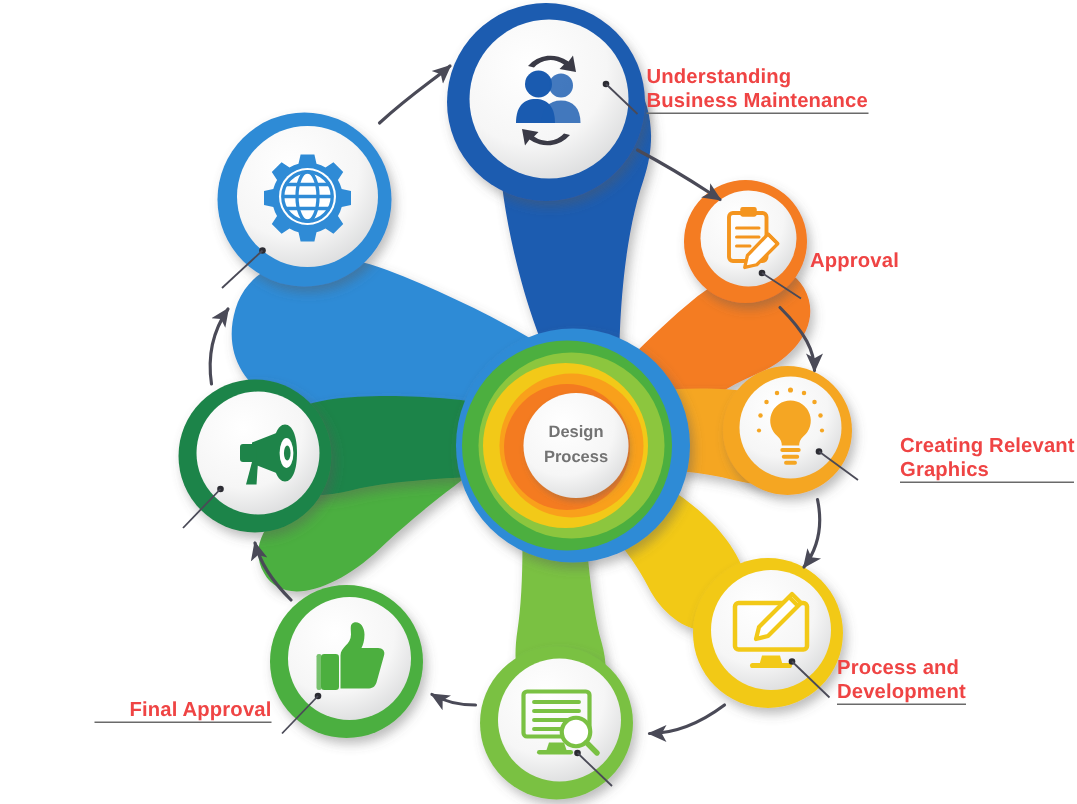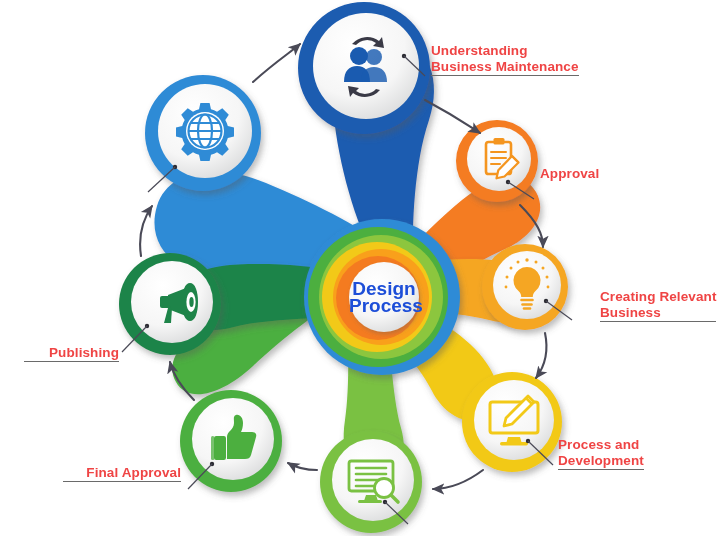--- a/index.html
+++ b/index.html
@@ -6,21 +6,21 @@
   body{width:718px;height:536px;overflow:hidden;font-family:"Liberation Sans",sans-serif;}
   #stage{position:relative;width:718px;height:536px;background:#fff;}
   #stage svg{position:absolute;left:0;top:0;}
   .lbl{position:absolute;font-family:"Liberation Sans",sans-serif;font-weight:bold;
        font-size:13.5px;line-height:16px;color:#ef4444;letter-spacing:.1px;white-space:nowrap;}
   .lbl .ln{display:block;}
   .lbl.r{text-align:left;}
   .lbl.l{text-align:right;}
   .ul{border-bottom:1.4px solid #6a6a6a;}
   .hubtxt{position:absolute;text-align:center;font-family:"Liberation Sans",sans-serif;
-          font-weight:bold;font-size:19px;line-height:17px;color:#1d4ed8;}
+          font-weight:bold;font-size:11px;line-height:17px;color:#737373;}
 </style>
 </head>
 <body>
 
 <div id="stage">
 
   <svg width="718" height="536" viewBox="0 0 718 536">
     <defs>
       <radialGradient id="discg" cx="38%" cy="30%" r="78%">
         <stop offset="0%" stop-color="#ffffff"></stop>
@@ -306,31 +306,28 @@
     <span class="ln">Understanding</span>
     <span class="ln ul">Business Maintenance</span>
   </div>
 
   <div class="lbl r" style="left:540px;top:166px;">
     <span class="ln">Approval</span>
   </div>
 
   <div class="lbl r" style="left:590px;top:289px;margin-left:10px;">
     <span class="ln">Creating Relevant</span>
-    <span class="ln ul" style="padding-right:22px;">Business</span>
+    <span class="ln ul" style="padding-right:22px;">Graphics</span>
   </div>
 
   <div class="lbl r" style="left:558px;top:437px;">
     <span class="ln">Process and</span>
     <span class="ln ul">Development</span>
   </div>
 
 
   <div class="lbl l" style="left:63px;top:465px;width:118px;">
     <span class="ln ul">Final Approval</span>
   </div>
 
-  <div class="lbl l" style="left:24px;top:345px;width:95px;">
-    <span class="ln ul">Publishing</span>
-  </div>
 
 
 </div>
 
 </body></html>

